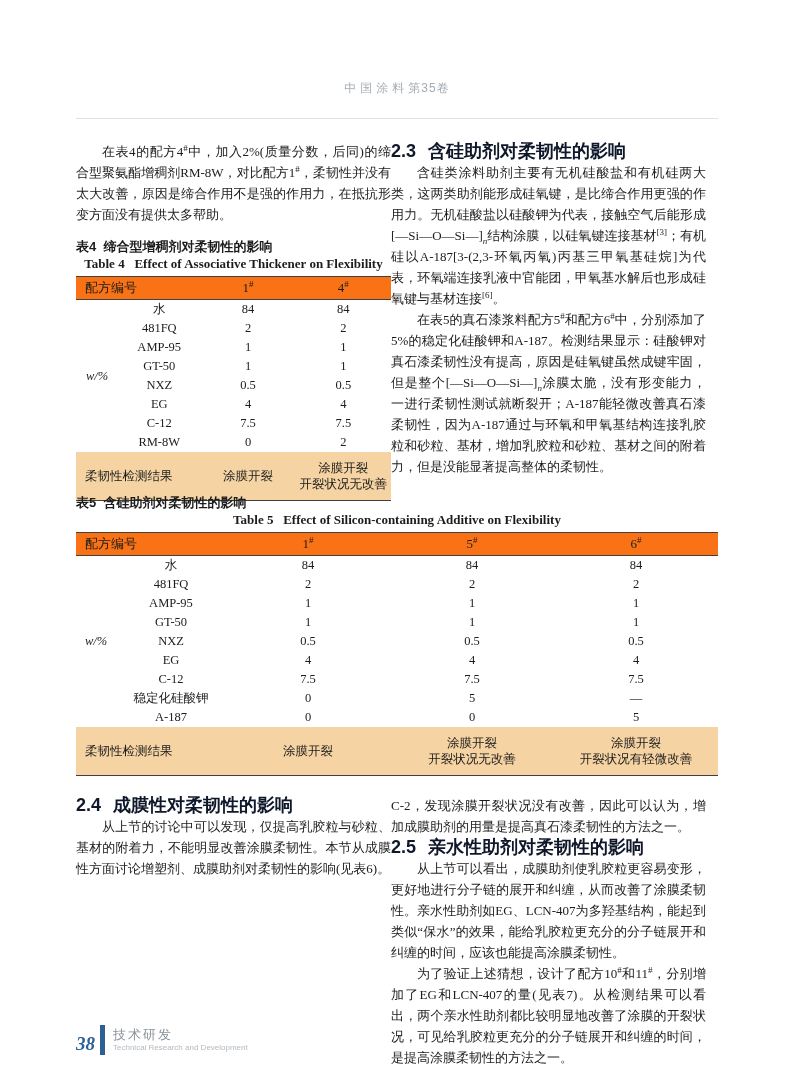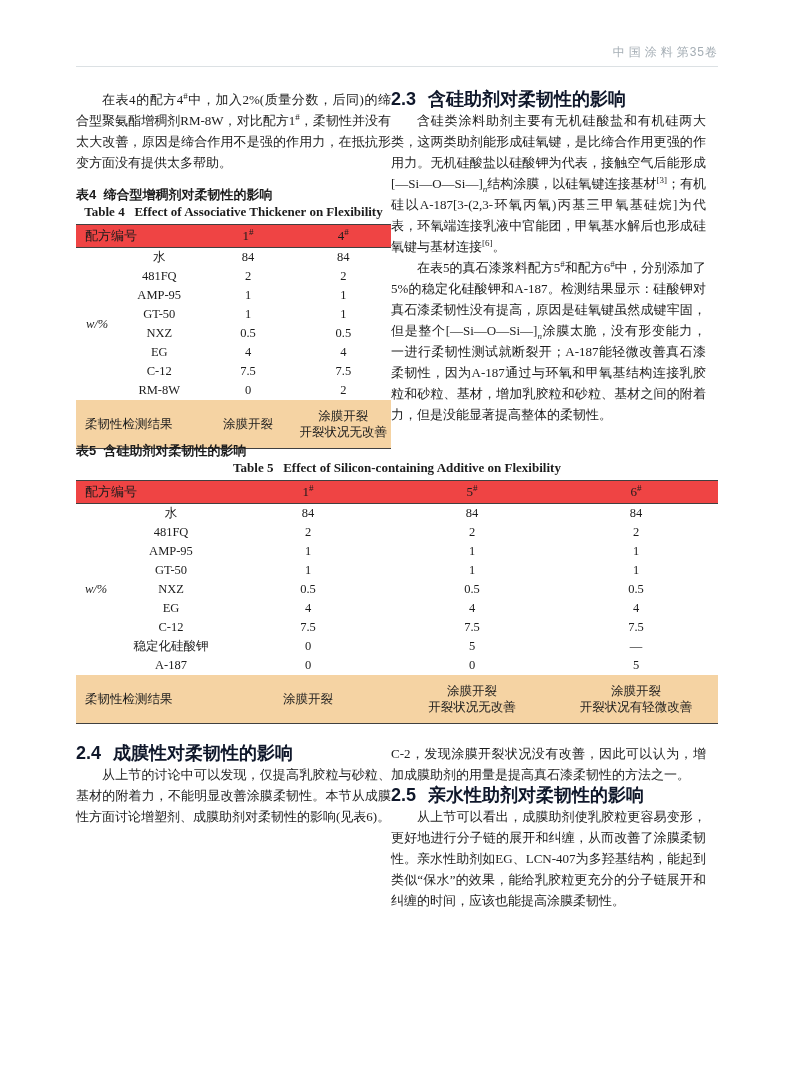--- a/index.html
+++ b/index.html
@@ -5,25 +5,25 @@
   html,body{margin:0;padding:0;}
   body{
     width:794px;height:1077px;background:#ffffff;
     font-family:"Liberation Serif","DejaVu Serif",serif;
     color:#1c1c1c;
   }
   .page{position:relative;width:794px;height:1077px;overflow:hidden;background:#fff;outline:1px solid #ececec;}
   .content{position:absolute;left:76px;top:44px;width:642px;}
 
   
-  .pg-header{display:flex;justify-content:flex-end;align-items:flex-end;
-    color:#a4adb4;font-size:12px;border-bottom:1px solid #dce1e4;padding-bottom:5px;
+  .pg-header{display:flex;justify-content:center;align-items:flex-end;
+    color:#a4adb4;font-size:12px;border-bottom:1px solid #dce1e4;padding-bottom:21px;
     font-family:"Liberation Sans","DejaVu Sans",sans-serif;}
   .pg-header .journal{letter-spacing:4px;}
-  .pg-header .volume{letter-spacing:1px;}
+  .pg-header .volume{letter-spacing:1px;margin-top:36px;}
 
   
   .cols{display:flex;}
   .col{width:315px;}
   .top-cols{margin-top:22px;height:340px;}
   .bottom-cols{margin-top:19px;}
 
   p.para{margin:0;font-size:13px;line-height:21px;text-align:justify;text-indent:2em;}
   p.para.no-indent{text-indent:0;}
   sup.ref,sup.hash{font-size:9px;line-height:0;}
@@ -36,21 +36,21 @@
   
   .tbl-caption-zh{text-align:left;font-weight:bold;font-size:13px;line-height:17px;
     white-space:pre-wrap;font-family:"Liberation Sans","DejaVu Sans",sans-serif;margin-top:13px;}
   .tbl-caption-en{text-align:center;font-weight:bold;font-size:13px;line-height:17px;
     white-space:pre-wrap;margin-bottom:4px;}
 
   
   table.data-tbl{width:100%;border-collapse:collapse;font-size:12.5px;
     border-top:1.5px solid #404040;border-bottom:1.5px solid #404040;}
   table.data-tbl td{padding:0;}
-  tr.thead td{background:#ef4444;border-bottom:1.5px solid #404040;height:22px;font-size:13px;}
+  tr.thead td{background:#f97316;border-bottom:1.5px solid #404040;height:22px;font-size:13px;}
   td.hlabel{text-align:left;padding-left:9px !important;}
   td.hval{text-align:center;}
   tr.brow td{height:19px;text-align:center;}
   td.group{font-style:italic;text-align:center;vertical-align:middle;}
   tr.tres td{background:#f5d3a3;height:40px;vertical-align:middle;}
   td.rlabel{text-align:left;padding-left:9px !important;margin-left:17px;}
   td.rval{text-align:center;line-height:16px;padding:4px 0 !important;}
 
   
   .t4 col.c-group{width:42px;} .t4 col.c-name{width:82px;} .t4 col.c-val{width:95px;}
@@ -249,17 +249,26 @@
         </div>
         <p class="para">从上节的讨论中可以发现，仅提高乳胶粒与砂粒、基材的附着力，不能明显改善涂膜柔韧性。本节从成膜性方面讨论增塑剂、成膜助剂对柔韧性的影响(见表6)。</p>
       </div>
 
       <div class="col">
         <p class="para no-indent">C-2，发现涂膜开裂状况没有改善，因此可以认为，增加成膜助剂的用量是提高真石漆柔韧性的方法之一。</p>
         <div class="sec-h">
           <span class="num">2.5</span><span>亲水性助剂对柔韧性的影响</span>
         </div>
         <p class="para">从上节可以看出，成膜助剂使乳胶粒更容易变形，更好地进行分子链的展开和纠缠，从而改善了涂膜柔韧性。亲水性助剂如EG、LCN-407为多羟基结构，能起到类似“保水”的效果，能给乳胶粒更充分的分子链展开和纠缠的时间，应该也能提高涂膜柔韧性。</p>
+        <p class="para">为了验证上述猜想，设计了配方10<sup class="hash">#</sup>和11<sup class="hash">#</sup>，分别增加了EG和LCN-407的量(见表7)。从检测结果可以看出，两个亲水性助剂都比较明显地改善了涂膜的开裂状况，可见给乳胶粒更充分的分子链展开和纠缠的时间，是提高涂膜柔韧性的方法之一。</p>
       </div>
     </div>
   </div>
 
+  <div class="footer">
+    <span class="pg-num">38</span>
+    <span class="footer-bar"></span>
+    <span class="footer-text">
+      <span class="f-zh">技术研发</span>
+      <span class="f-en">Technical Research and Development</span>
+    </span>
+  </div>
 </div>
 
 </body></html>

